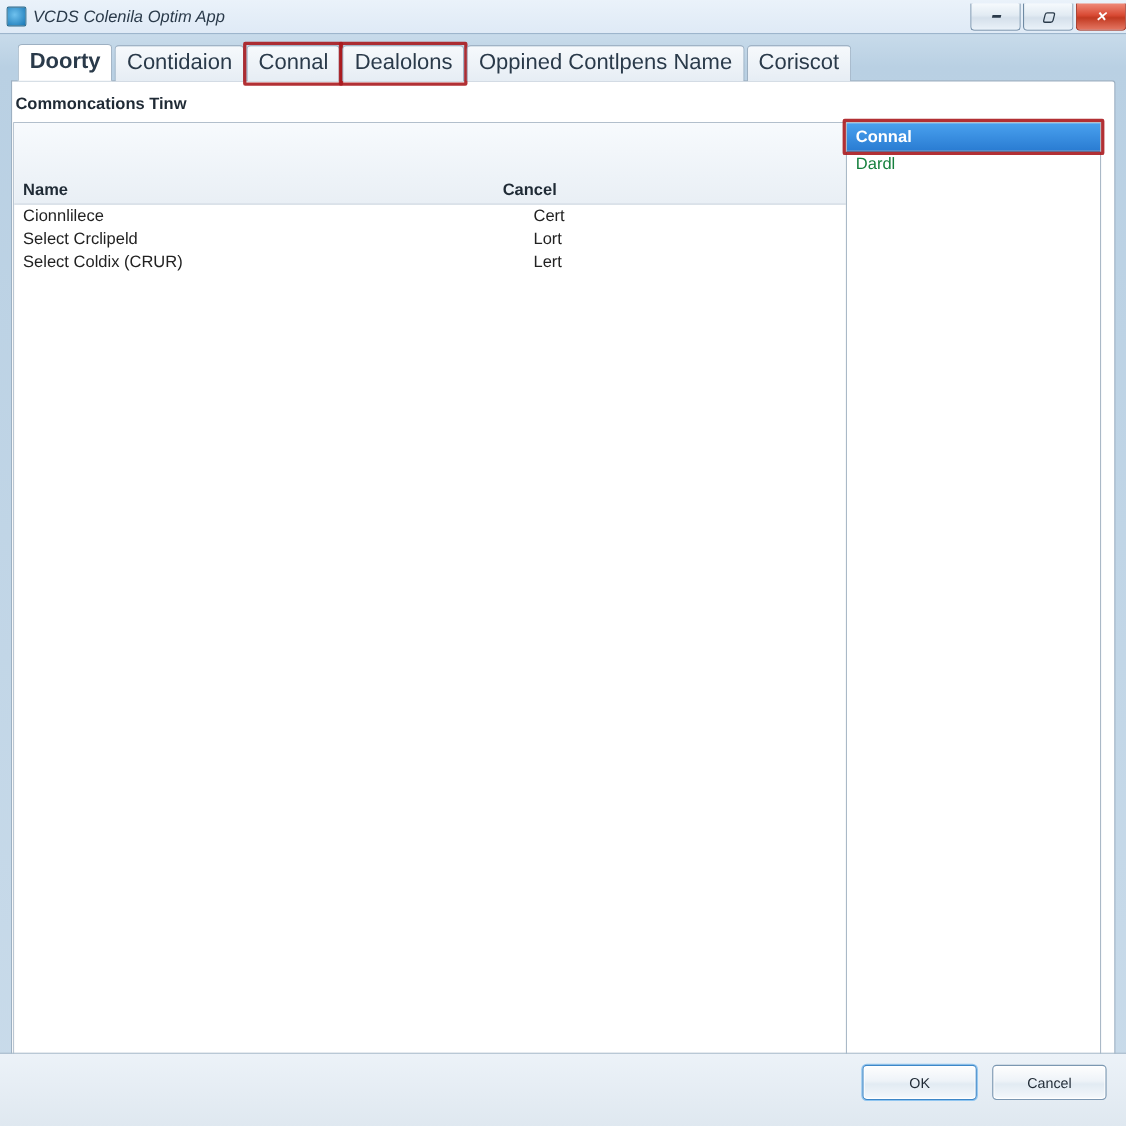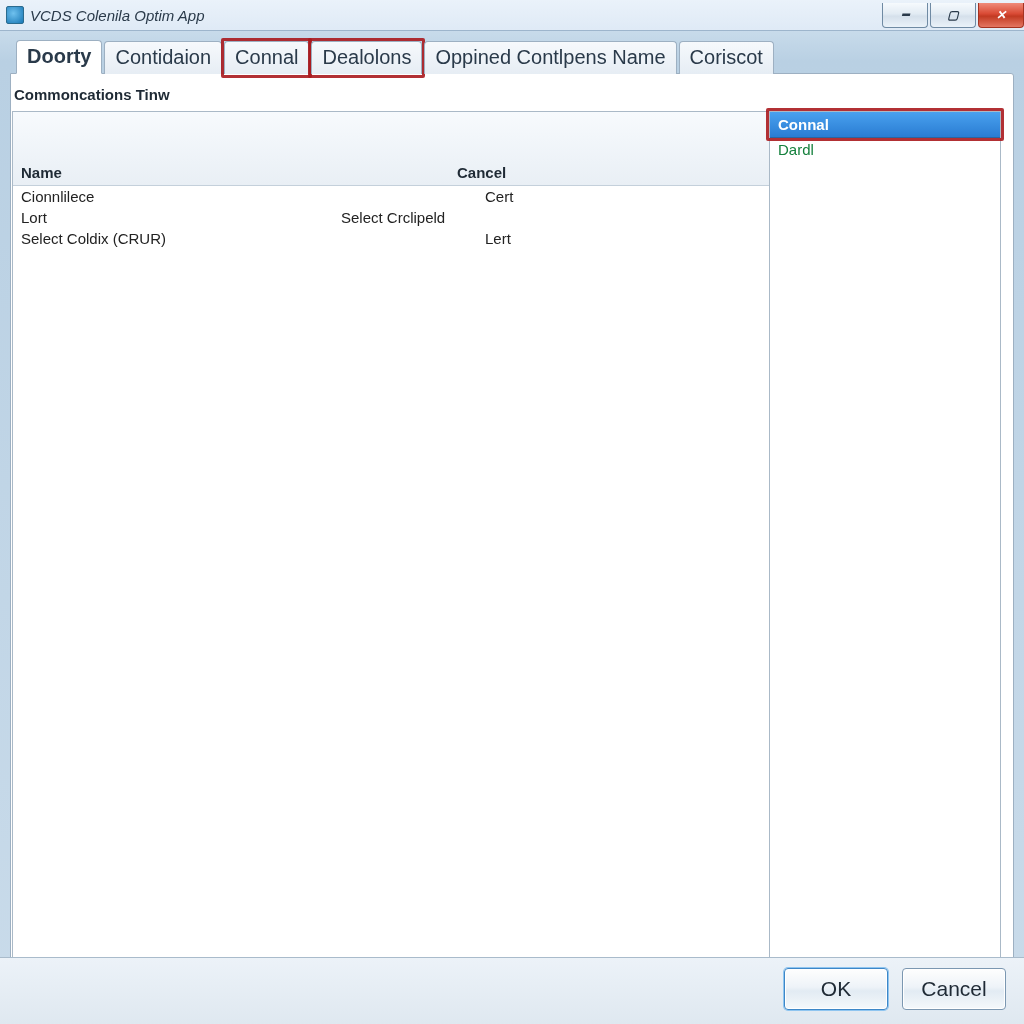--- a/index.html
+++ b/index.html
@@ -106,24 +106,24 @@
 
   
   .footer {
     position: absolute; left: 0; right: 0; bottom: 0;
     height: 56px; padding: 10px 18px 0 0;
     display: flex; justify-content: flex-end; gap: 14px;
     background: linear-gradient(#ecf2f8, #dfe8f0);
     border-top: 1px solid #a9bbcb;
   }
   .btn {
-    min-width: 104px; height: 42px; padding: 0 14px;
+    min-width: 104px; height: 32px; padding: 0 14px;
     border: 1px solid #7b97b1; border-radius: 4px;
     background: linear-gradient(#fefefe,#eef3f8 45%,#e2ebf3 55%,#f4f8fb);
-    color: #1f2a35; font-size: 21px;
+    color: #1f2a35; font-size: 13px;
     box-shadow: inset 0 0 0 1px #fff;
   }
   .btn.default {
     border-color: #3d87c8;
     box-shadow: 0 0 0 1px #8fc5f0, inset 0 0 0 1px #fff;
   }
 </style>
 </head>
 <body>
 
@@ -179,22 +179,22 @@
         <div class="lp-header">
           <div class="lph name">Name</div>
           <div class="lph deling">Cancel</div>
         </div>
 
         <div class="lp-row">
           <div class="c name">Cionnlilece</div>
           <div class="c deling">Cert</div>
         </div>
         <div class="lp-row">
+          <div class="c name">Select Crclipeld</div>
           <div class="c deling">Lort</div>
-          <div class="c name">Select Crclipeld</div>
         </div>
         <div class="lp-row">
           <div class="c name">Select Coldix (CRUR)</div>
           <div class="c deling">Lert</div>
         </div>
       </div>
 
       <div class="right-pane">
         <div class="rp-header">
           <span>Connal</span>

